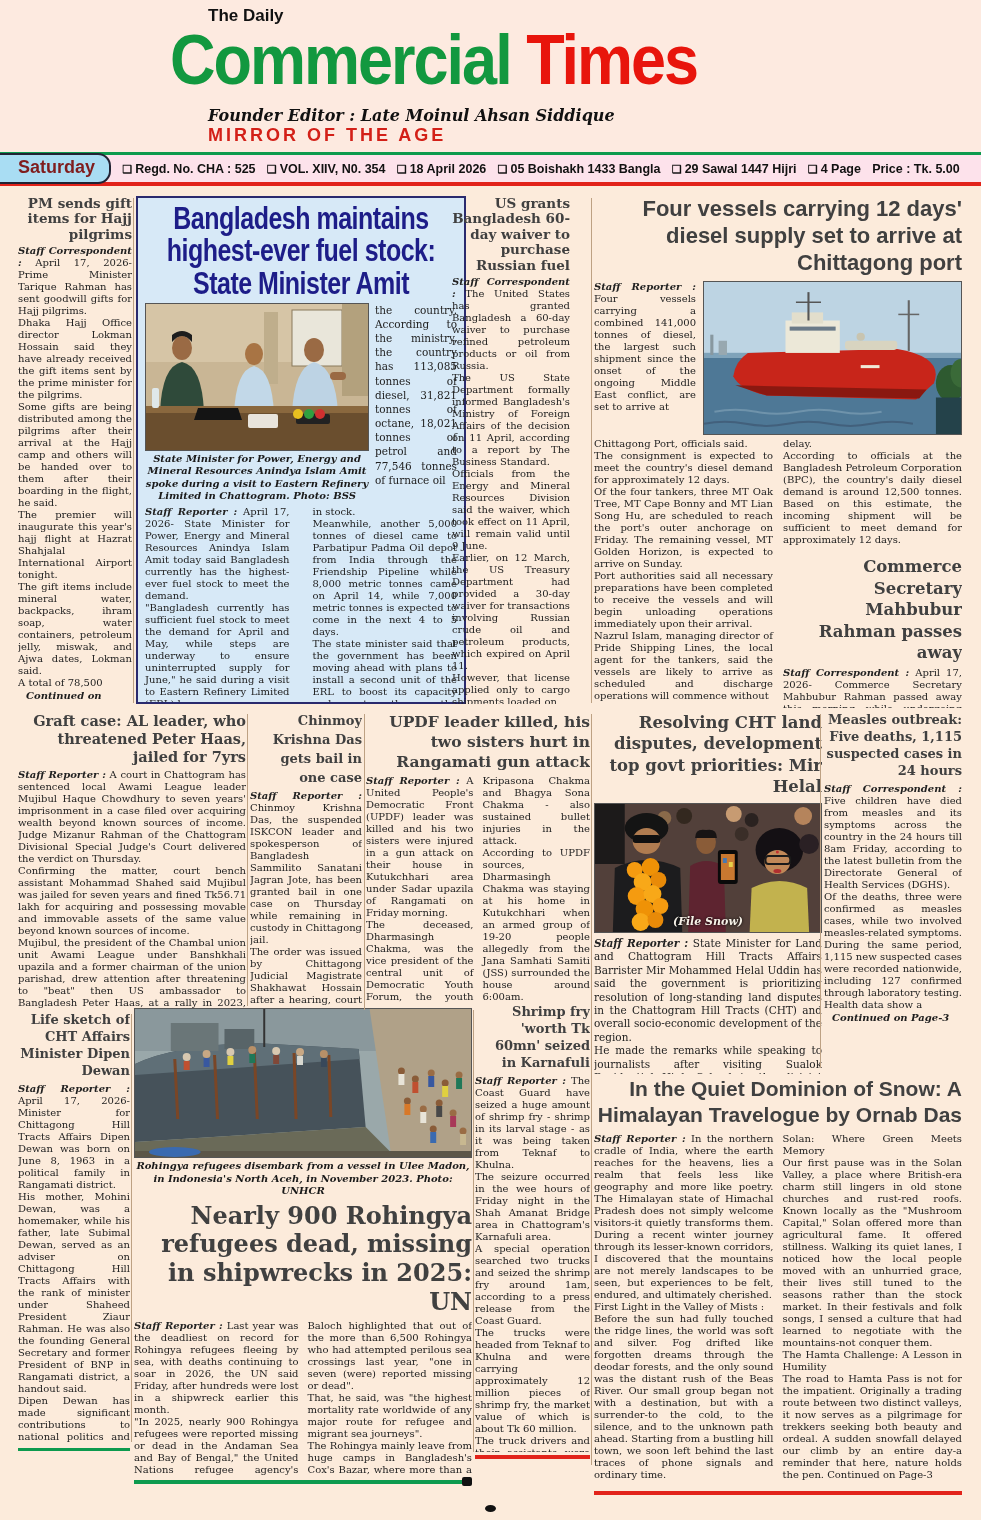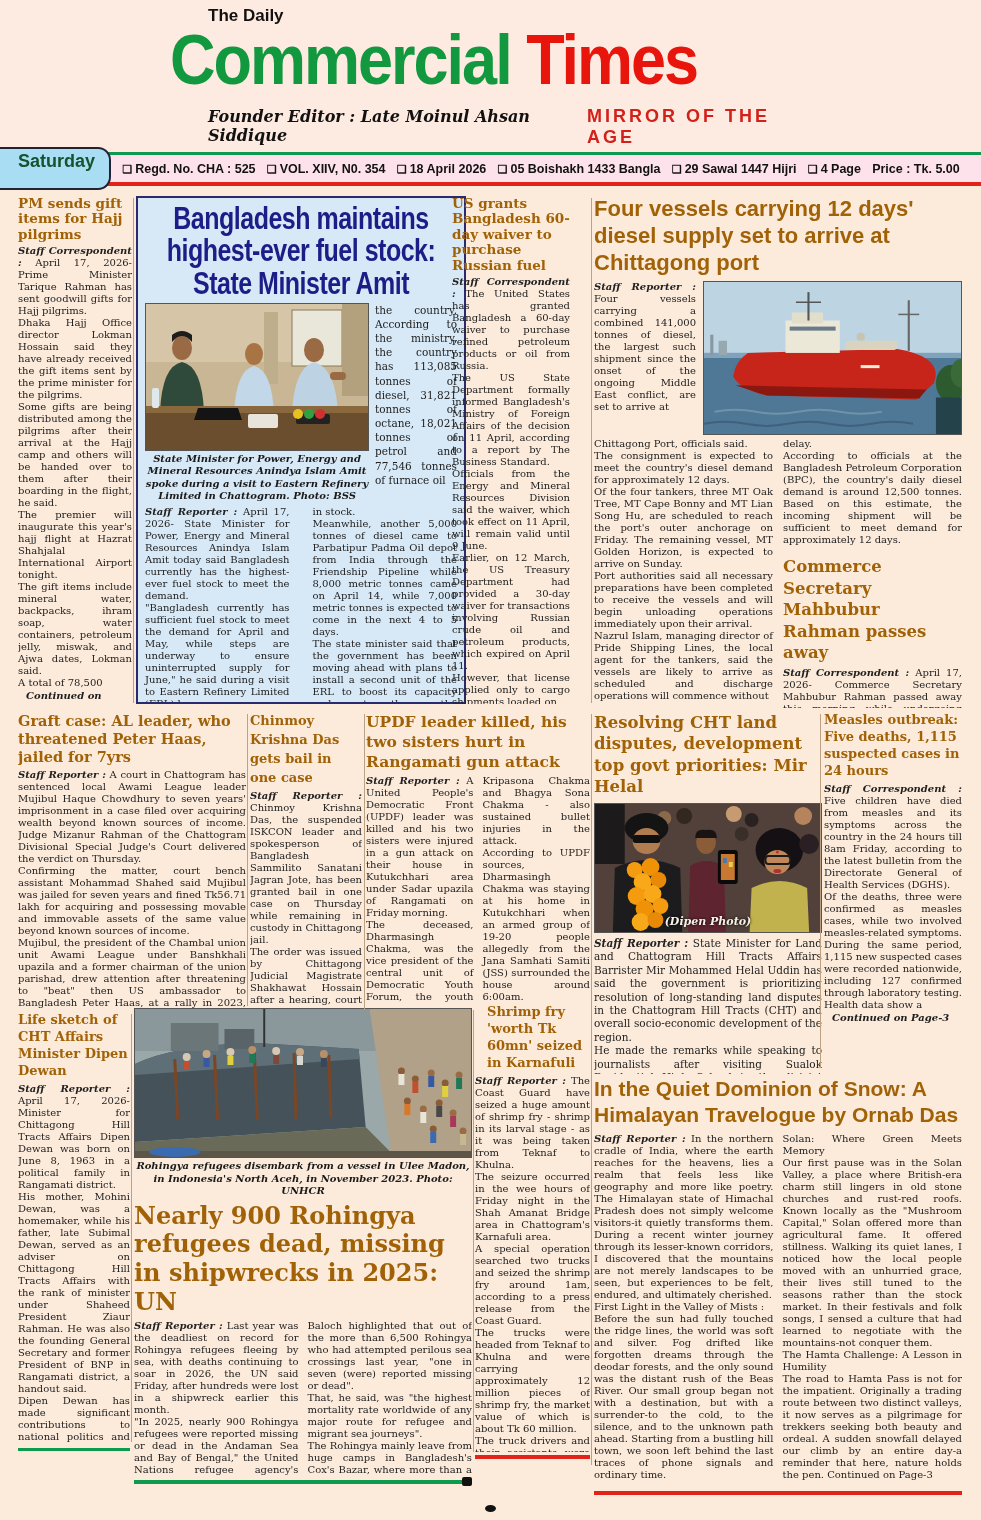--- a/index.html
+++ b/index.html
@@ -6,35 +6,35 @@
   #page{position:relative;width:981px;height:1520px;background:#fcebdb;overflow:hidden;
         font-family:"DejaVu Serif",serif;color:#1d1d1d;margin:0 auto;}
   
   .masthead{position:absolute;left:0;top:0;width:981px;height:152px;background:#fdeae0;}
   .logo{position:absolute;left:170px;top:6px;width:645px;}
   .the-daily{font-family:"Liberation Sans",sans-serif;font-weight:bold;font-size:17px;color:#111;margin-left:38px;}
   .title-line{font-family:"Liberation Sans",sans-serif;font-weight:bold;font-size:63px;line-height:0.98;
               letter-spacing:-2px;white-space:nowrap;transform:scaleY(1.12);transform-origin:top left;}
   .t-green{color:#12983f;}
   .t-red{color:#e8150c;}
-  .sub-line{display:flex;justify-content:space-between;align-items:baseline;margin-top:18px;}
+  .sub-line{display:flex;justify-content:space-between;align-items:baseline;margin-top:18px;flex-direction:column;}
   .founder{font-style:italic;font-weight:bold;font-size:16px;color:#111;margin-left:38px;}
   .motto{font-family:"Liberation Sans",sans-serif;font-weight:bold;font-size:18px;letter-spacing:3px;color:#d32018;margin-right:6px;}
   
   .dateline{position:absolute;left:0;top:152px;width:981px;height:27px;background:#fde2eb;
             border-top:3px solid #0d9a4e;border-bottom:4px solid #e2231a;
             display:flex;align-items:center;font-family:"Liberation Sans",sans-serif;}
-  .day-chip{background:#a9ddf3;color:#14532d;font-weight:bold;font-size:18px;padding:0 14px 14px 18px;
+  .day-chip{background:#a9ddf3;color:#7f1d1d;font-weight:bold;font-size:18px;padding:0 14px 2px 18px;
             border:2px solid #223;border-left:none;border-radius:0 13px 13px 0;height:25px;line-height:24px;}
   .dl-items{display:flex;gap:0;flex:1;justify-content:space-evenly;font-weight:bold;font-size:12.5px;color:#111;}
   .dl-item::before{content:"\2751  ";font-size:11px;}
   .dl-price{font-weight:bold;font-size:12.5px;margin-right:10px;}
   
   .art{position:absolute;overflow:hidden;}
-  .art h2{margin:0 0 3px;text-align:left;font-weight:bold;line-height:1.14;color:#a16207;font-family:"DejaVu Serif",serif;}
+  .art h2{margin:0 0 3px;text-align:right;font-weight:bold;line-height:1.14;color:#404040;font-family:"DejaVu Serif",serif;}
   .art p{margin:0;text-align:justify;font-size:10px;line-height:1.2;color:#222;}
   .byline{font-weight:bold;font-style:italic;}
   .cont{font-weight:bold;font-style:italic;font-size:10px;line-height:1.3;text-indent:8px;}
   .twocol{display:flex;gap:9px;}
   .twocol>div{flex:1;min-width:0;}
   .caption{font-style:italic;font-weight:bold;font-size:10px;line-height:1.25;text-align:center;margin-top:2px;color:#1a1a1a;}
   .photo{border:1px solid #555;overflow:hidden;position:relative;background:#999;}
   .photo svg{display:block;width:100%;height:100%;}
   
   .vrule{position:absolute;width:0;border-left:1px solid #bda183;}
@@ -322,21 +322,21 @@
           <rect x="135" y="58" width="4" height="5" fill="#e8d048"></rect>
         <ellipse cx="186" cy="46" rx="24" ry="22" fill="#141014"></ellipse>
         <ellipse cx="184" cy="58" rx="13" ry="12" fill="#c08858"></ellipse>
         <rect x="172" y="52" width="25" height="8" rx="3" fill="none" stroke="#1a1a1a" stroke-width="2"></rect>
         <circle cx="184" cy="48" r="1.5" fill="#c03030"></circle>
         <ellipse cx="184" cy="67" rx="4" ry="2" fill="#b03030"></ellipse>
         <path d="M156,128 L158,84 Q186,70 214,84 L216,128 Z" fill="#c2b24e"></path>
         <circle cx="216" cy="40" r="10" fill="#2a2024"></circle>
           <circle cx="148" cy="30" r="7" fill="#3a2e28"></circle>
       </svg>
-      <span class="cht-cap">(Dipen Photo)</span>
+      <span class="cht-cap">(File Snow)</span>
     </div>
     <div class="body">
       <p><span class="byline">Staff Reporter :</span> <span>State Minister for Land and Chattogram Hill Tracts Affairs Barrister Mir Mohammed Helal Uddin has said the government is prioritizing resolution of long-standing land disputes in the Chattogram Hill Tracts (CHT) and overall socio-economic development of the region.</span></p>
       <div>
           <p>He made the remarks while speaking to journalists after visiting Sualok Residential High School in the district today.</p>
         </div>
     </div>
   </section>
 
   <section class="art" id="art-measles">

